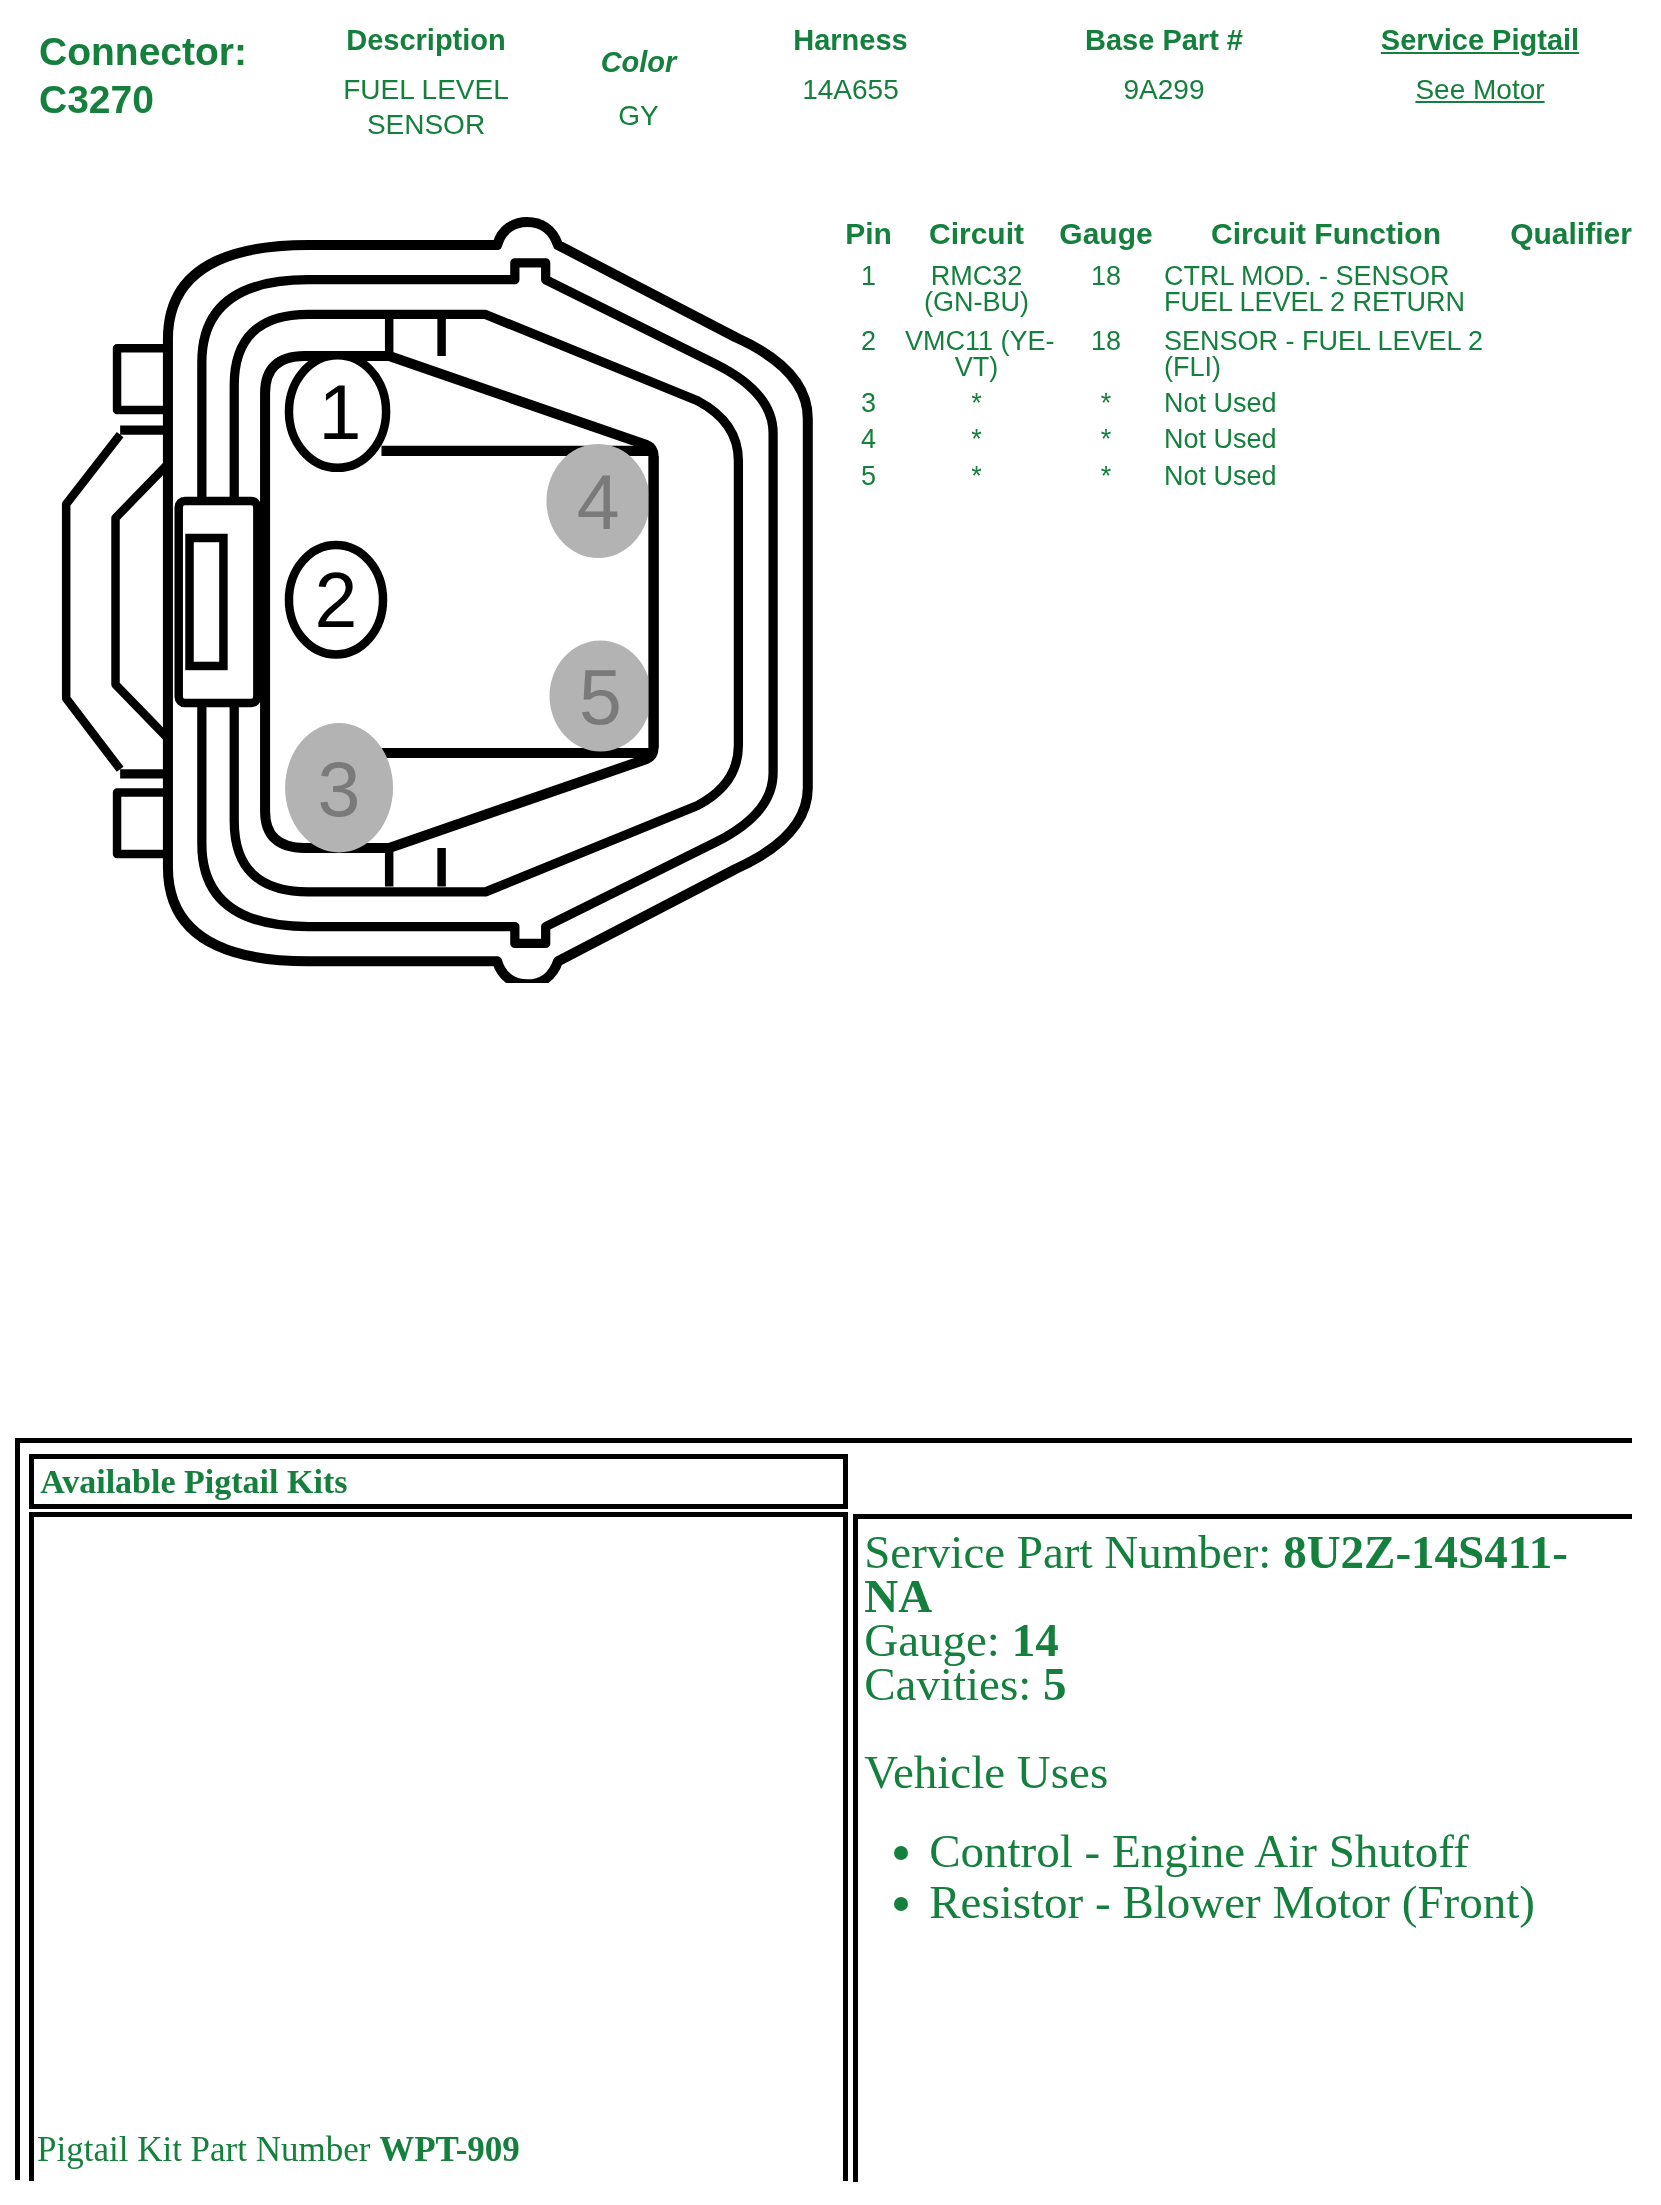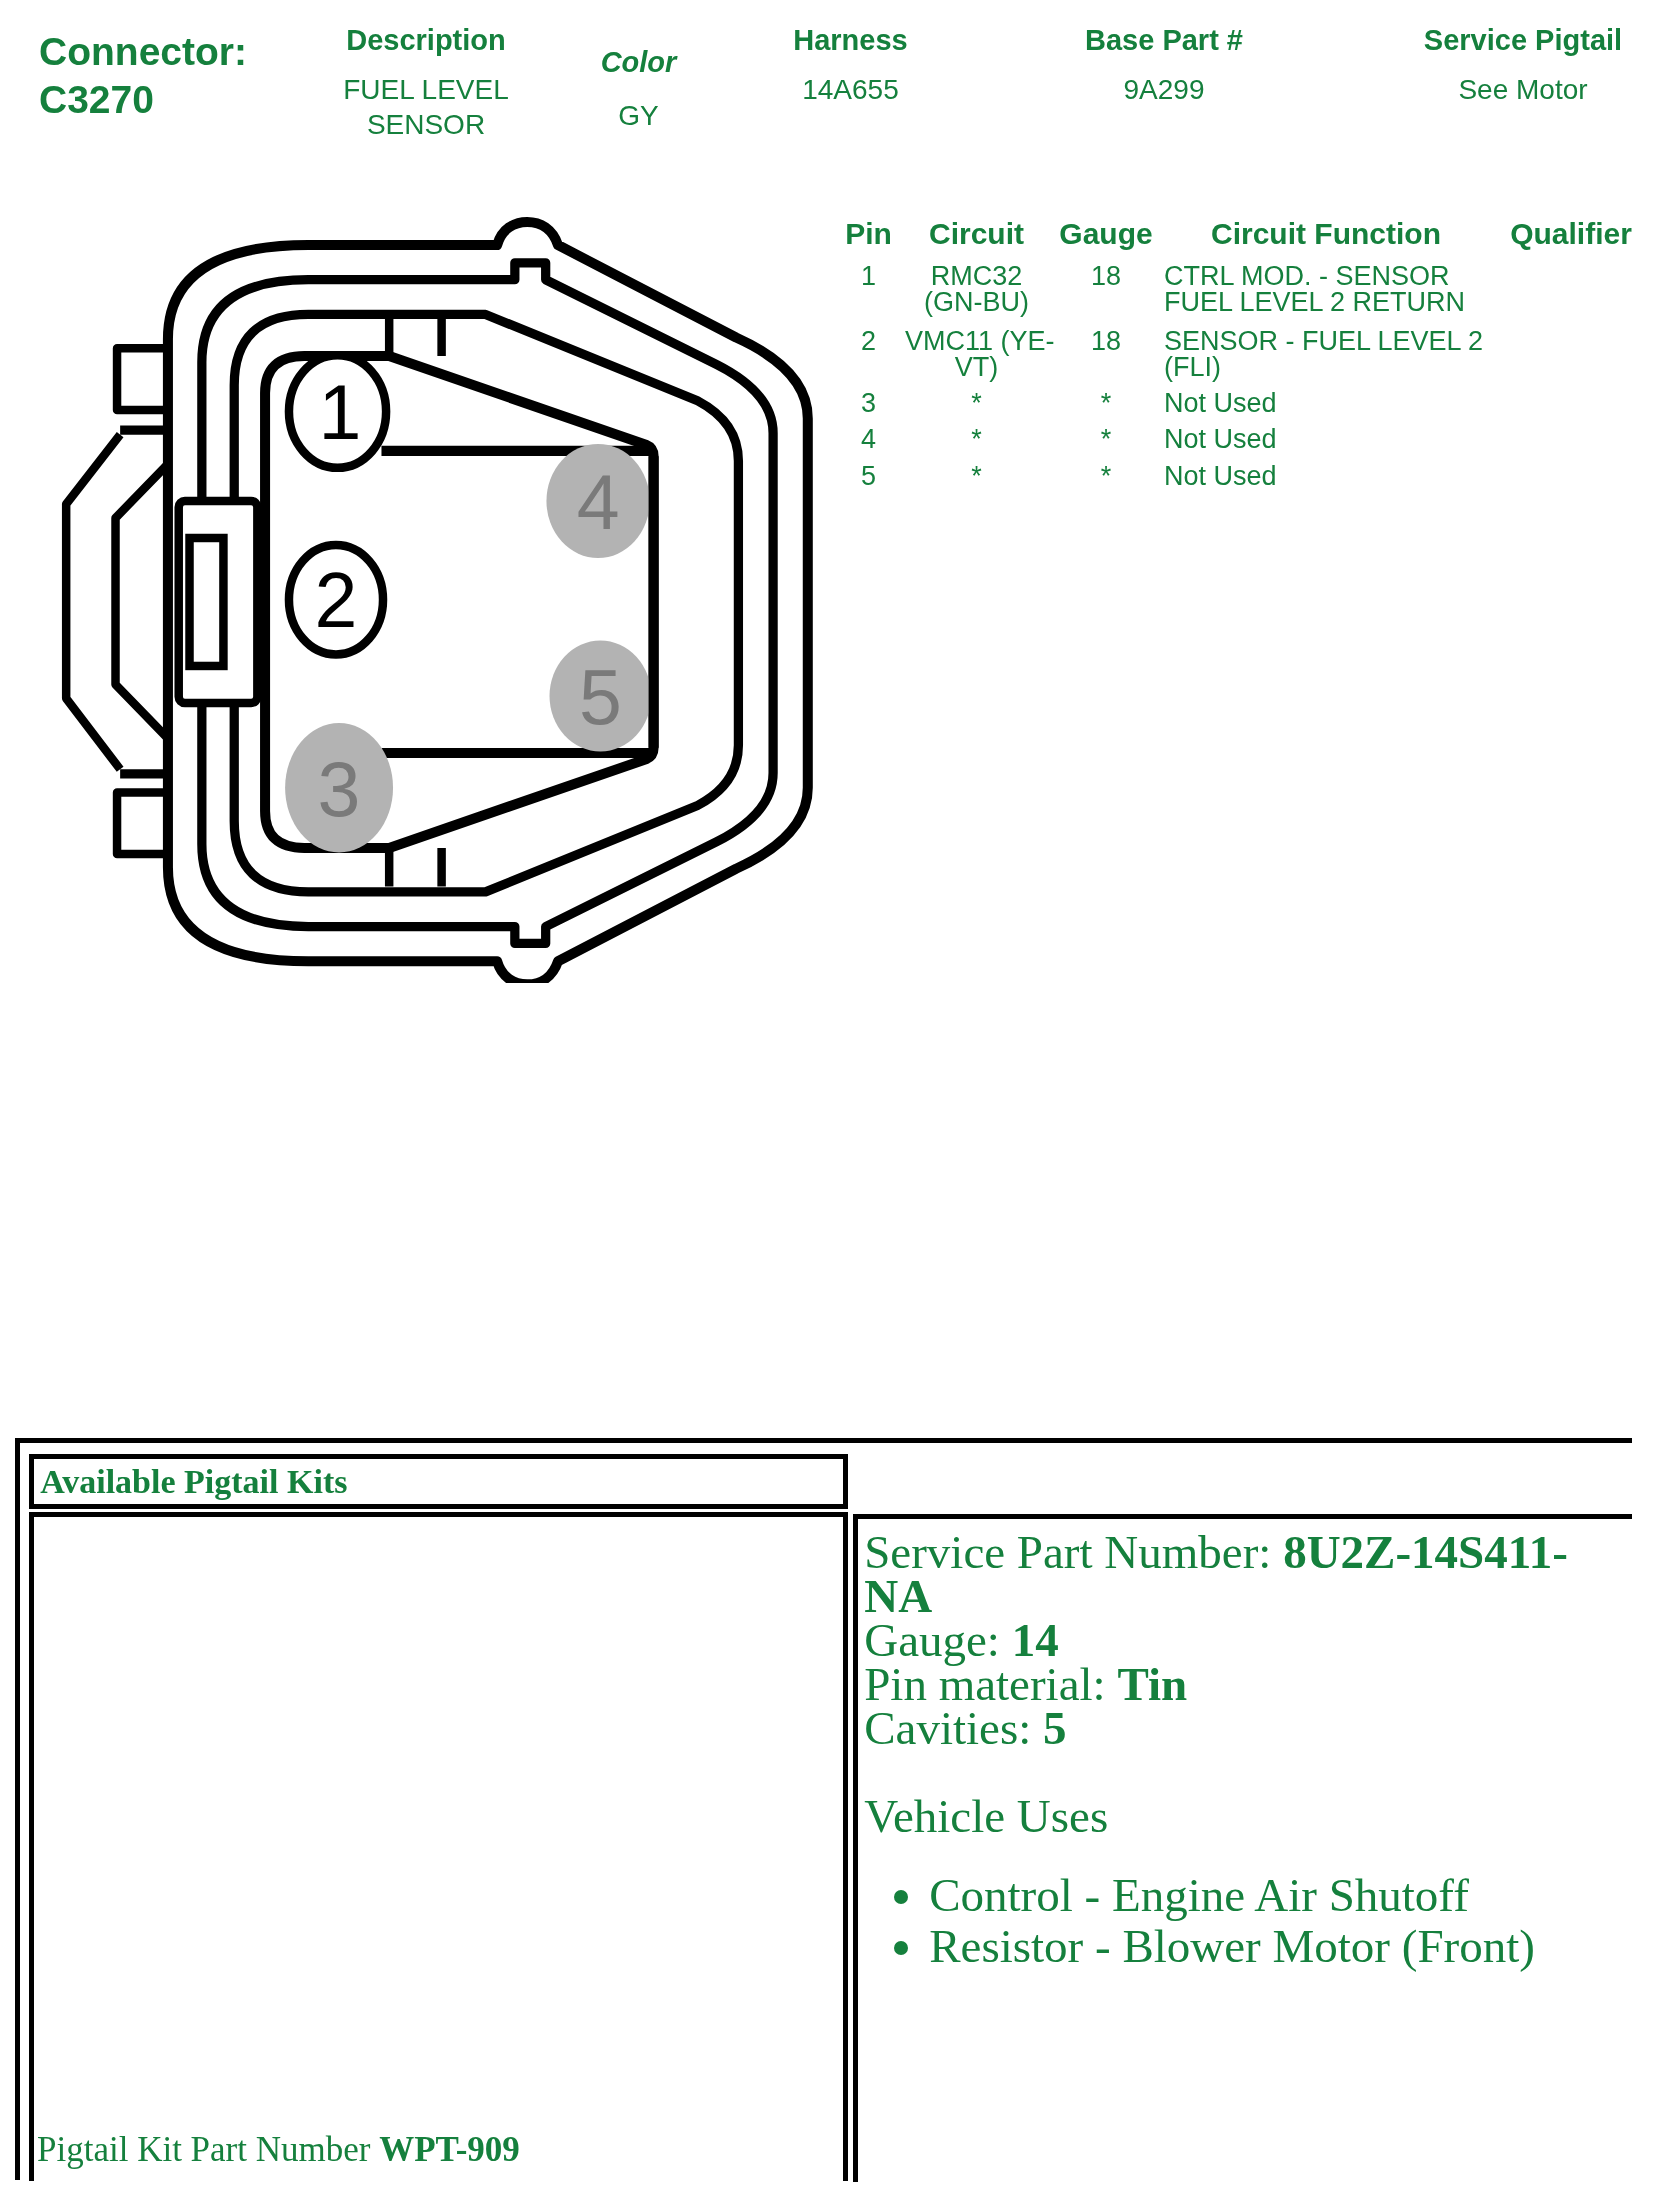--- a/index.html
+++ b/index.html
@@ -14,21 +14,21 @@
   }
   .conn-label { top:32px; }
   .conn-id    { top:80px; }
   .hcol { position:absolute; top:0; text-align:center; white-space:nowrap; }
   .hcol .hlabel { font-size:29px; font-weight:bold; line-height:34px; }
   .hcol .hval   { font-size:28px; line-height:35px; }
   #col-desc    { left:322px;  width:208px; }
   #col-color   { left:569px;  width:139px; }
   #col-harness { left:762px;  width:177px;text-align:center; }
   #col-base    { left:1060px; width:208px; }
-  #col-service { left:1415px; width:216px; }
+  #col-service { left:1372px; width:216px;text-decoration:underline; }
   #col-desc .hlabel, #col-harness .hlabel, #col-base .hlabel, #col-service .hlabel { margin-top:23px; }
   #col-color .hlabel { margin-top:45px;font-style:italic; }
   #col-desc .hval { margin-top:14.6px; }
   #col-desc .hval + .hval { margin-top:0; }
   #col-color .hval { margin-top:18.5px; }
   #col-harness .hval, #col-base .hval, #col-service .hval { margin-top:15.4px; }
   
   .ptrow {
     position:absolute; left:832px; width:825px; display:grid;
     grid-template-columns:73px 143px 116px 324px 166px;
@@ -220,24 +220,20 @@
   <div class="pk-right serif">
     <p>
       <span>Service Part Number:</span>
       <b>8U2Z-14S411-NA</b>
     </p>
     <p>
       <span>Gauge:</span>
       <b>14</b>
     </p>
     <p>
-      <span>Pin material:</span>
-      <b>Tin</b>
-    </p>
-    <p>
       <span>Cavities:</span>
       <b>5</b>
     </p>
     <p class="vu">Vehicle Uses</p>
     <ul>
       <li>Control - Engine Air Shutoff</li>
       <li>Resistor - Blower Motor (Front)</li>
     </ul>
   </div>
 

